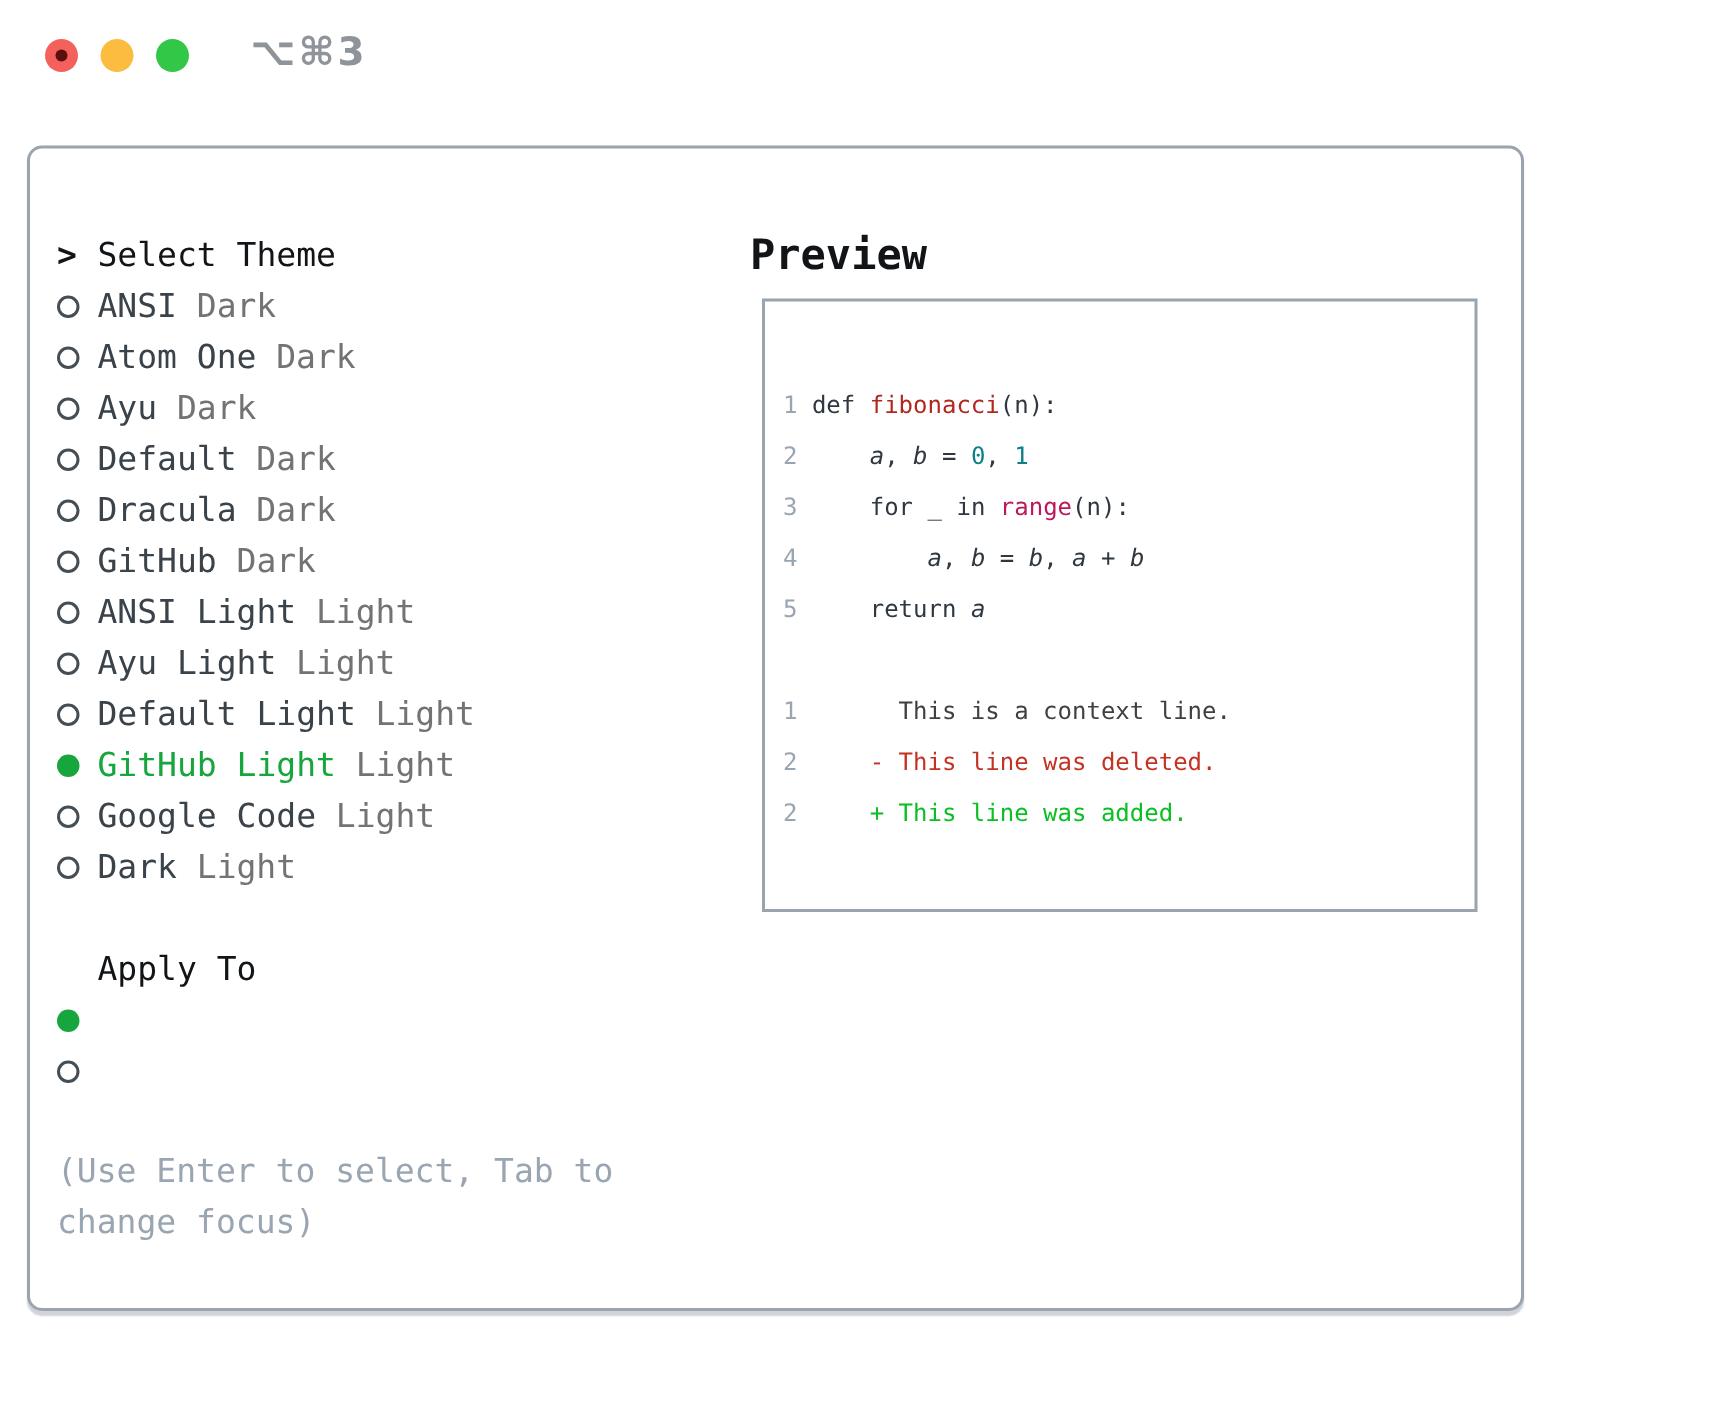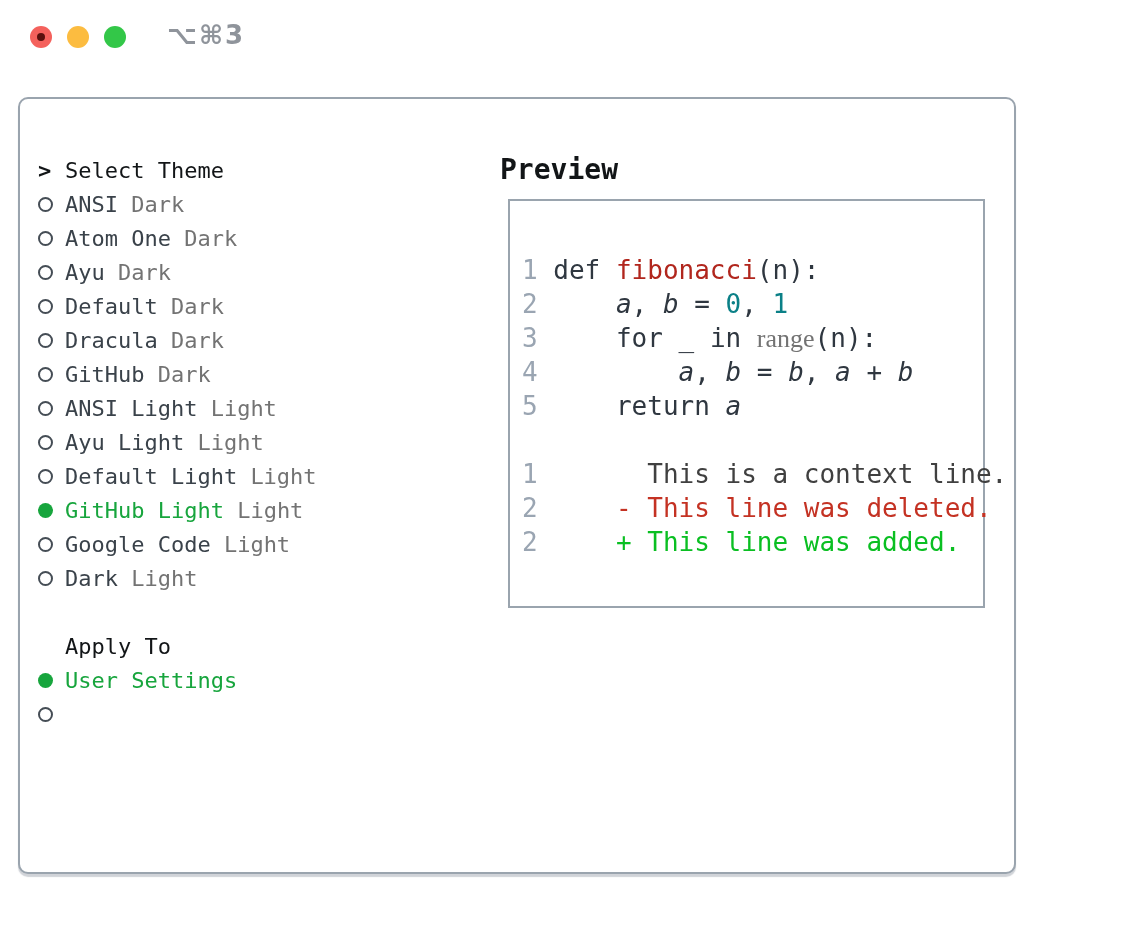--- a/index.html
+++ b/index.html
@@ -40,29 +40,29 @@
   .spacer{height:34px;}
   .hint{color:#9aa5b2;line-height:34px;width:400px;white-space:normal;word-wrap:break-word;}
   
   .preview-header{position:absolute;left:480px;top:54px;height:34px;line-height:34px;font-size:28px;font-weight:700;color:#121517;}
   .preview-box{
     position:absolute;left:488px;top:100px;width:473px;height:405px;
     border:2px solid #9aa4ae;background:#fff;
   }
   .codepre{
     margin:0;padding:52px 0 0 12px;font-family:"DejaVu Sans Mono","Liberation Mono",monospace;
-    font-size:26px;line-height:34px;white-space:pre;color:#2f3740;
+    font-size:16px;line-height:34px;white-space:pre;color:#2f3740;
   }
   .code-line{height:34px;}
   .gutter{color:#9aa5b2;}
   .seg-kw{color:#2f3740;}
   .seg-pl{color:#2f3740;}
   .seg-fn{color:#b1261d;}
   .seg-num{color:#0b8087;}
-  .seg-builtin{color:#737373;font-family:Liberation Serif, serif;}
+  .seg-builtin{color:#be185d;}
   .seg-var{color:#2f3740;font-style:italic;}
   .diff-context{color:#404040;}
   .diff-deleted{color:#c43223;}
   .diff-added{color:#0abf22;margin-top:20px;}
 </style>
 </head>
 <body>
 
 <div class="titlebar">
   <div class="light red">
@@ -93,24 +93,25 @@
         <div class="row"><span class="marker"><span class="fill"></span></span><span class="label sel-green">GitHub Light</span><span class="variant">Light</span></div>
         <div class="row"><span class="marker"><span class="ring"></span></span><span class="label">Google Code</span><span class="variant">Light</span></div>
         <div class="row"><span class="marker"><span class="ring"></span></span><span class="label">Dark</span><span class="variant">Light</span></div>
       </div>
     <div class="spacer"></div>
     <div class="row">
       <span class="marker"></span>
       <span class="label hdr2">Apply To</span>
     </div>
     <div id="apply-items">
-        <div class="row"><span class="marker"><span class="fill"></span></span><span class="label sel-green">User Settings</span></div>
+        <div class="row"><span class="marker"><span class="fill"></span></span></div>
         <div class="row"><span class="marker"><span class="ring"></span></span></div>
       </div>
     <div class="spacer"></div>
+    <div class="hint">(Use Enter to select, Tab to change focus)</div>
   </div>
 
   <div class="preview-header">Preview</div>
   <div class="preview-box">
     <pre class="codepre" id="code-area"><div class="code-line"><span class="gutter">1</span> <span class="seg-kw">def </span><span class="seg-fn">fibonacci</span><span class="seg-pl">(n):</span></div><div class="code-line"><span class="gutter">2</span> <span class="seg-pl">    </span><span class="seg-var">a</span><span class="seg-pl">, </span><span class="seg-var">b</span><span class="seg-pl"> = </span><span class="seg-num">0</span><span class="seg-pl">, </span><span class="seg-num">1</span></div><div class="code-line"><span class="gutter">3</span> <span class="seg-pl">    </span><span class="seg-kw">for</span><span class="seg-pl"> _ </span><span class="seg-kw">in</span><span class="seg-pl"> </span><span class="seg-builtin">range</span><span class="seg-pl">(n):</span></div><div class="code-line"><span class="gutter">4</span> <span class="seg-pl">        </span><span class="seg-var">a</span><span class="seg-pl">, </span><span class="seg-var">b</span><span class="seg-pl"> = </span><span class="seg-var">b</span><span class="seg-pl">, </span><span class="seg-var">a</span><span class="seg-pl"> + </span><span class="seg-var">b</span></div><div class="code-line"><span class="gutter">5</span> <span class="seg-pl">    </span><span class="seg-kw">return</span><span class="seg-pl"> </span><span class="seg-var">a</span></div><div class="code-line"></div><div class="code-line"><span class="gutter">1</span> <span class="diff-context">      This is a context line.</span></div><div class="code-line"><span class="gutter">2</span> <span class="diff-deleted">    - This line was deleted.</span></div><div class="code-line"><span class="gutter">2</span> <span class="diff-added">    + This line was added.</span></div></pre>
   </div>
 
 </div>
 
 </body></html>

